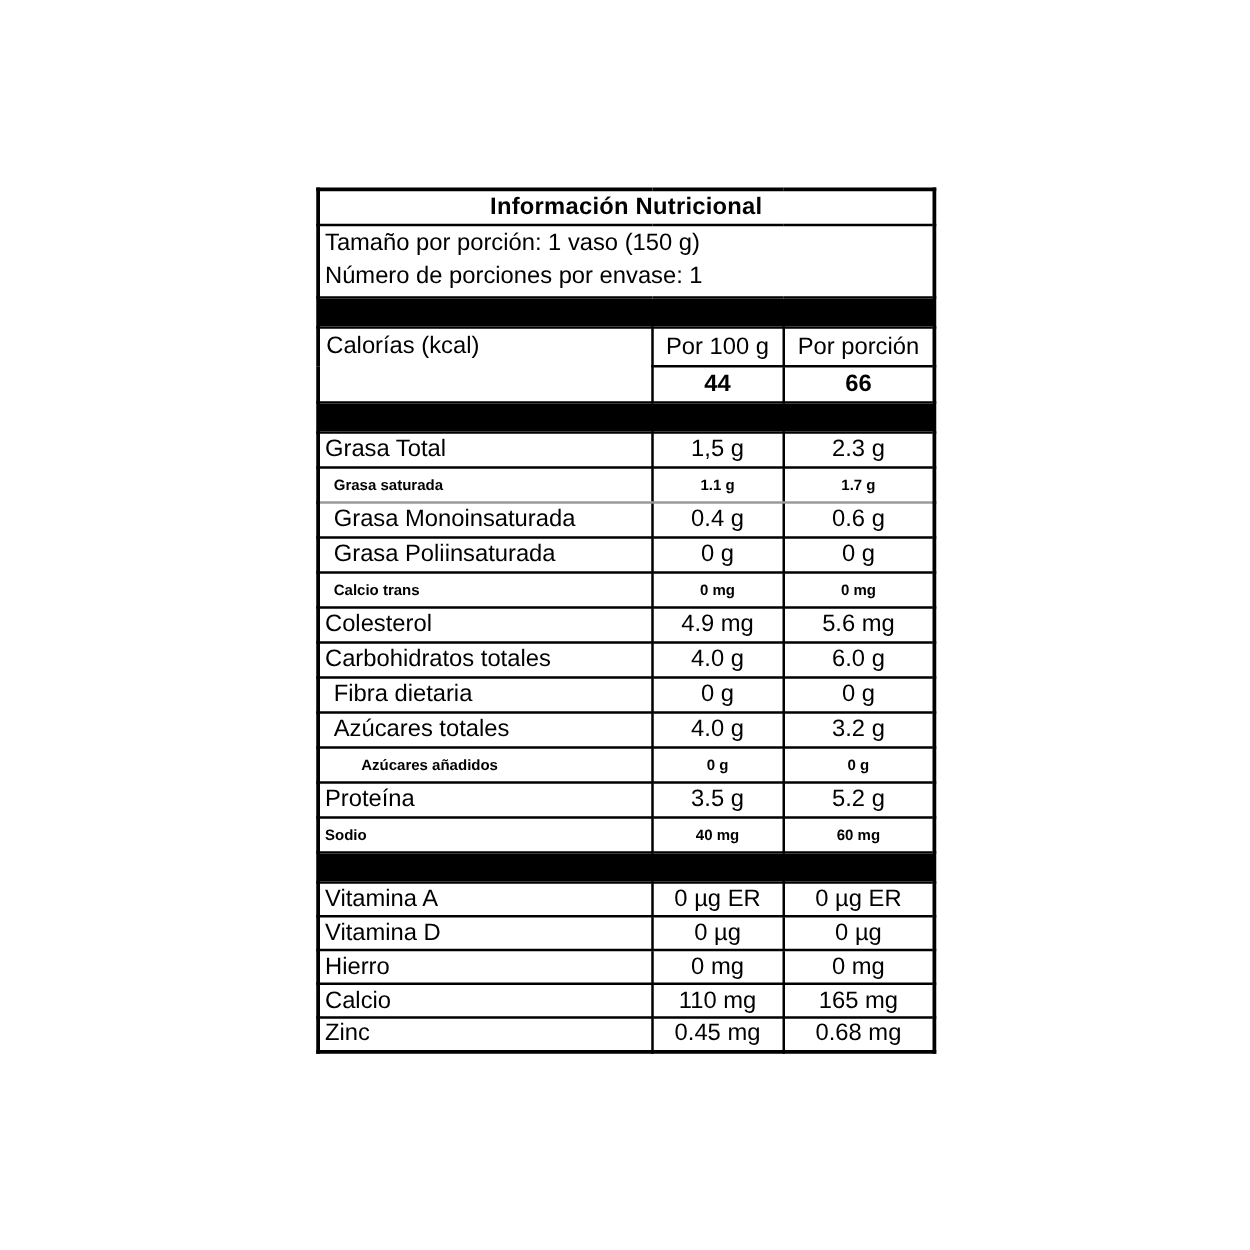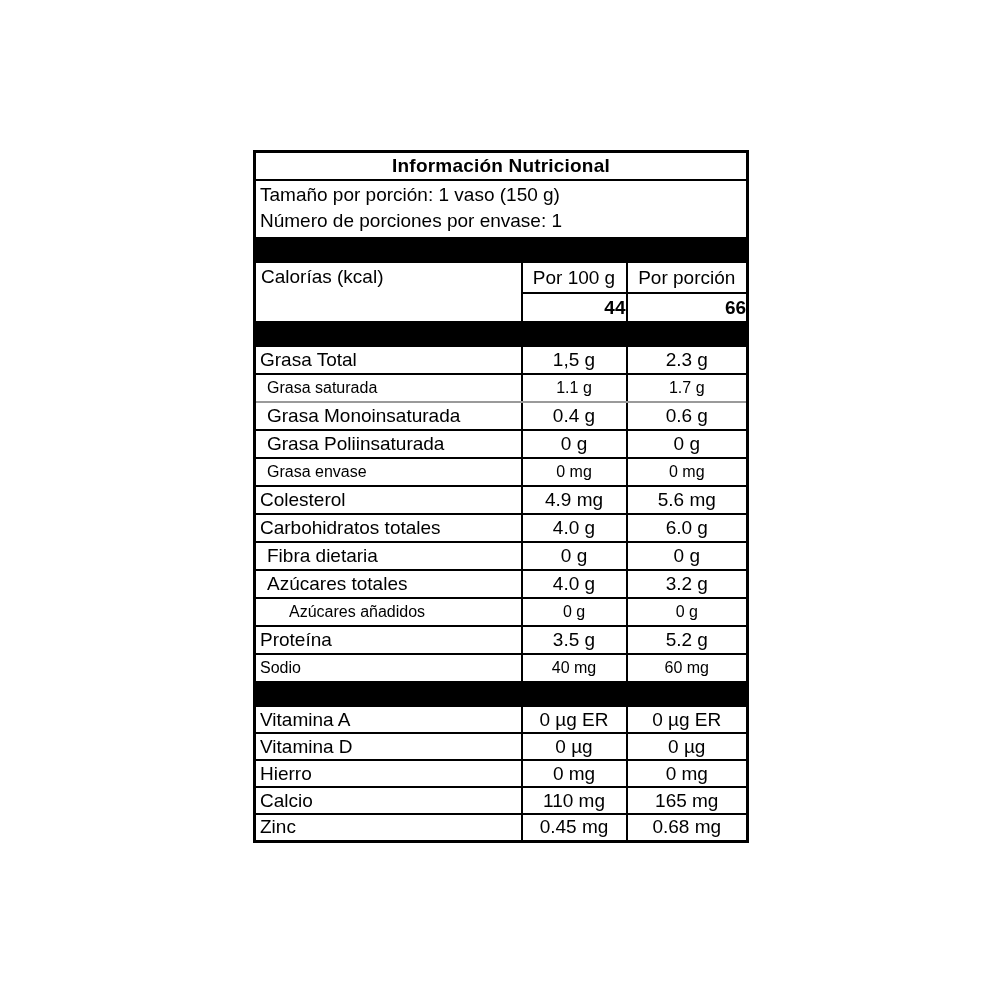--- a/index.html
+++ b/index.html
@@ -56,31 +56,31 @@
     vertical-align: top;
     padding: 3px 0 0 5px !important;
   }
   .cal-h {
     text-align: center;
     height: 29px;
     font-size: 19.5px;
     margin-top: 20px;
   }
   .cal-v {
-    text-align: right;
+    text-align: center;
     font-weight: bold;
     font-size: 20px;
     height: 27px;
   }
   tr.n-row { height: 28px; }
   tr.m-row { height: 27px; }
   .n-name { padding-left: 4px !important; }
   tr.indent-1 .n-name { padding-left: 11px !important; }
   tr.indent-2 .n-name { padding-left: 33px !important; }
-  tr.bold td { font-weight: normal; font-size: 16px; }
+  tr.bold td { font-weight: bold; font-size: 12px; }
   .val { text-align: center; }
   tr.gray-bottom td { border-bottom: 2px solid #9a9a9a; }
 </style>
 </head>
 <body>
 
 <div class="canvas">
   <table class="nutrition-table">
     <colgroup>
       <col style="width:267px">
@@ -140,21 +140,21 @@
           <td class="val">0.6 g</td>
         </tr>
 
         <tr class="n-row indent-1">
           <td class="n-name">Grasa Poliinsaturada</td>
           <td class="val">0 g</td>
           <td class="val">0 g</td>
         </tr>
 
         <tr class="n-row bold indent-1">
-          <td class="n-name">Grasa envase</td>
+          <td class="n-name">Calcio trans</td>
           <td class="val">0 mg</td>
           <td class="val">0 mg</td>
         </tr>
 
         <tr class="n-row indent-0">
           <td class="n-name">Colesterol</td>
           <td class="val">4.9 mg</td>
           <td class="val">5.6 mg</td>
         </tr>
 

